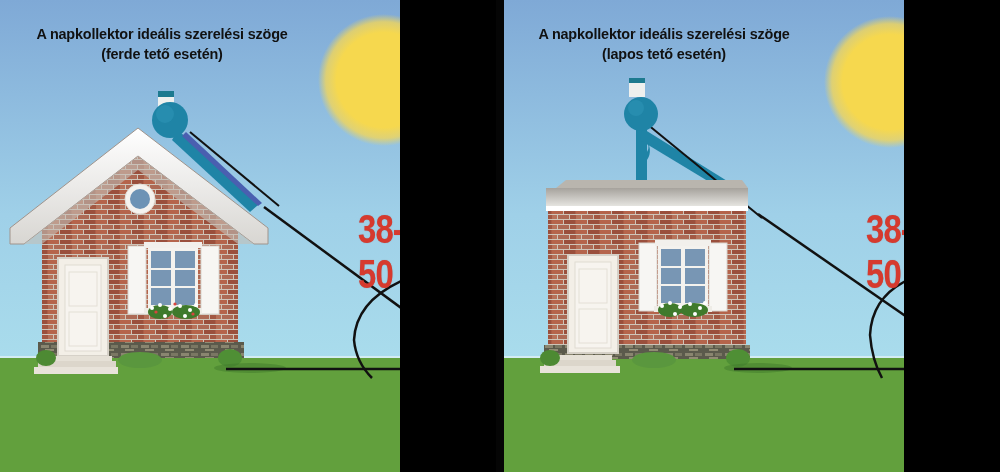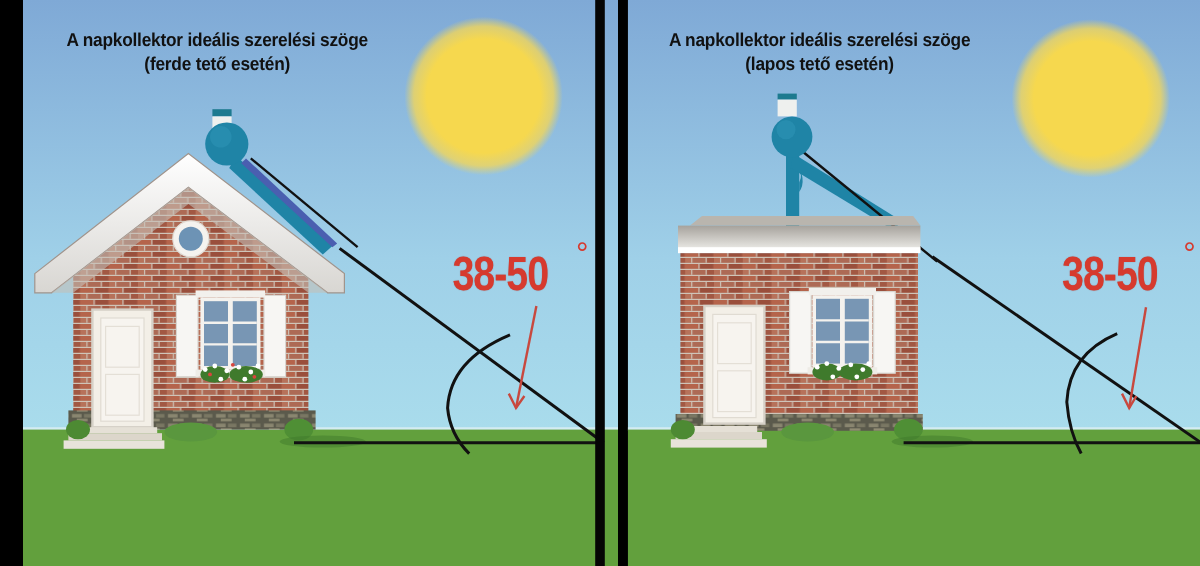--- a/index.html
+++ b/index.html
@@ -1,18 +1,18 @@
 <!DOCTYPE html>
 <html><head>
 <meta charset="utf-8">
 <style>
   * { margin: 0; padding: 0; box-sizing: border-box; }
   html, body { width: 1000px; height: 472px; overflow: hidden; background: #000; }
   body { font-family: "Liberation Sans", sans-serif; position: relative; }
-  .panel { position: absolute; top: 0; width: 496px; height: 472px; overflow: hidden; margin-left: 19px; }
+  .panel { position: absolute; top: 0; width: 400px; height: 472px; overflow: hidden; }
   .panel.left { left: 0; }
   .panel.right { left: 504px; }
   .panel svg { position: absolute; left: 0; top: 0; }
   .divider { position: absolute; left: 496px; top: 0; width: 8px; height: 472px; background: #050505; }
   .title {
     position: absolute; top: 24px; width: 320px; text-align: center;
     font-family: "Liberation Sans", sans-serif; font-weight: bold;
     font-size: 15.5px; line-height: 20px; color: #111; letter-spacing: -0.2px;
     transform: scaleX(0.93); transform-origin: center top;
   }

